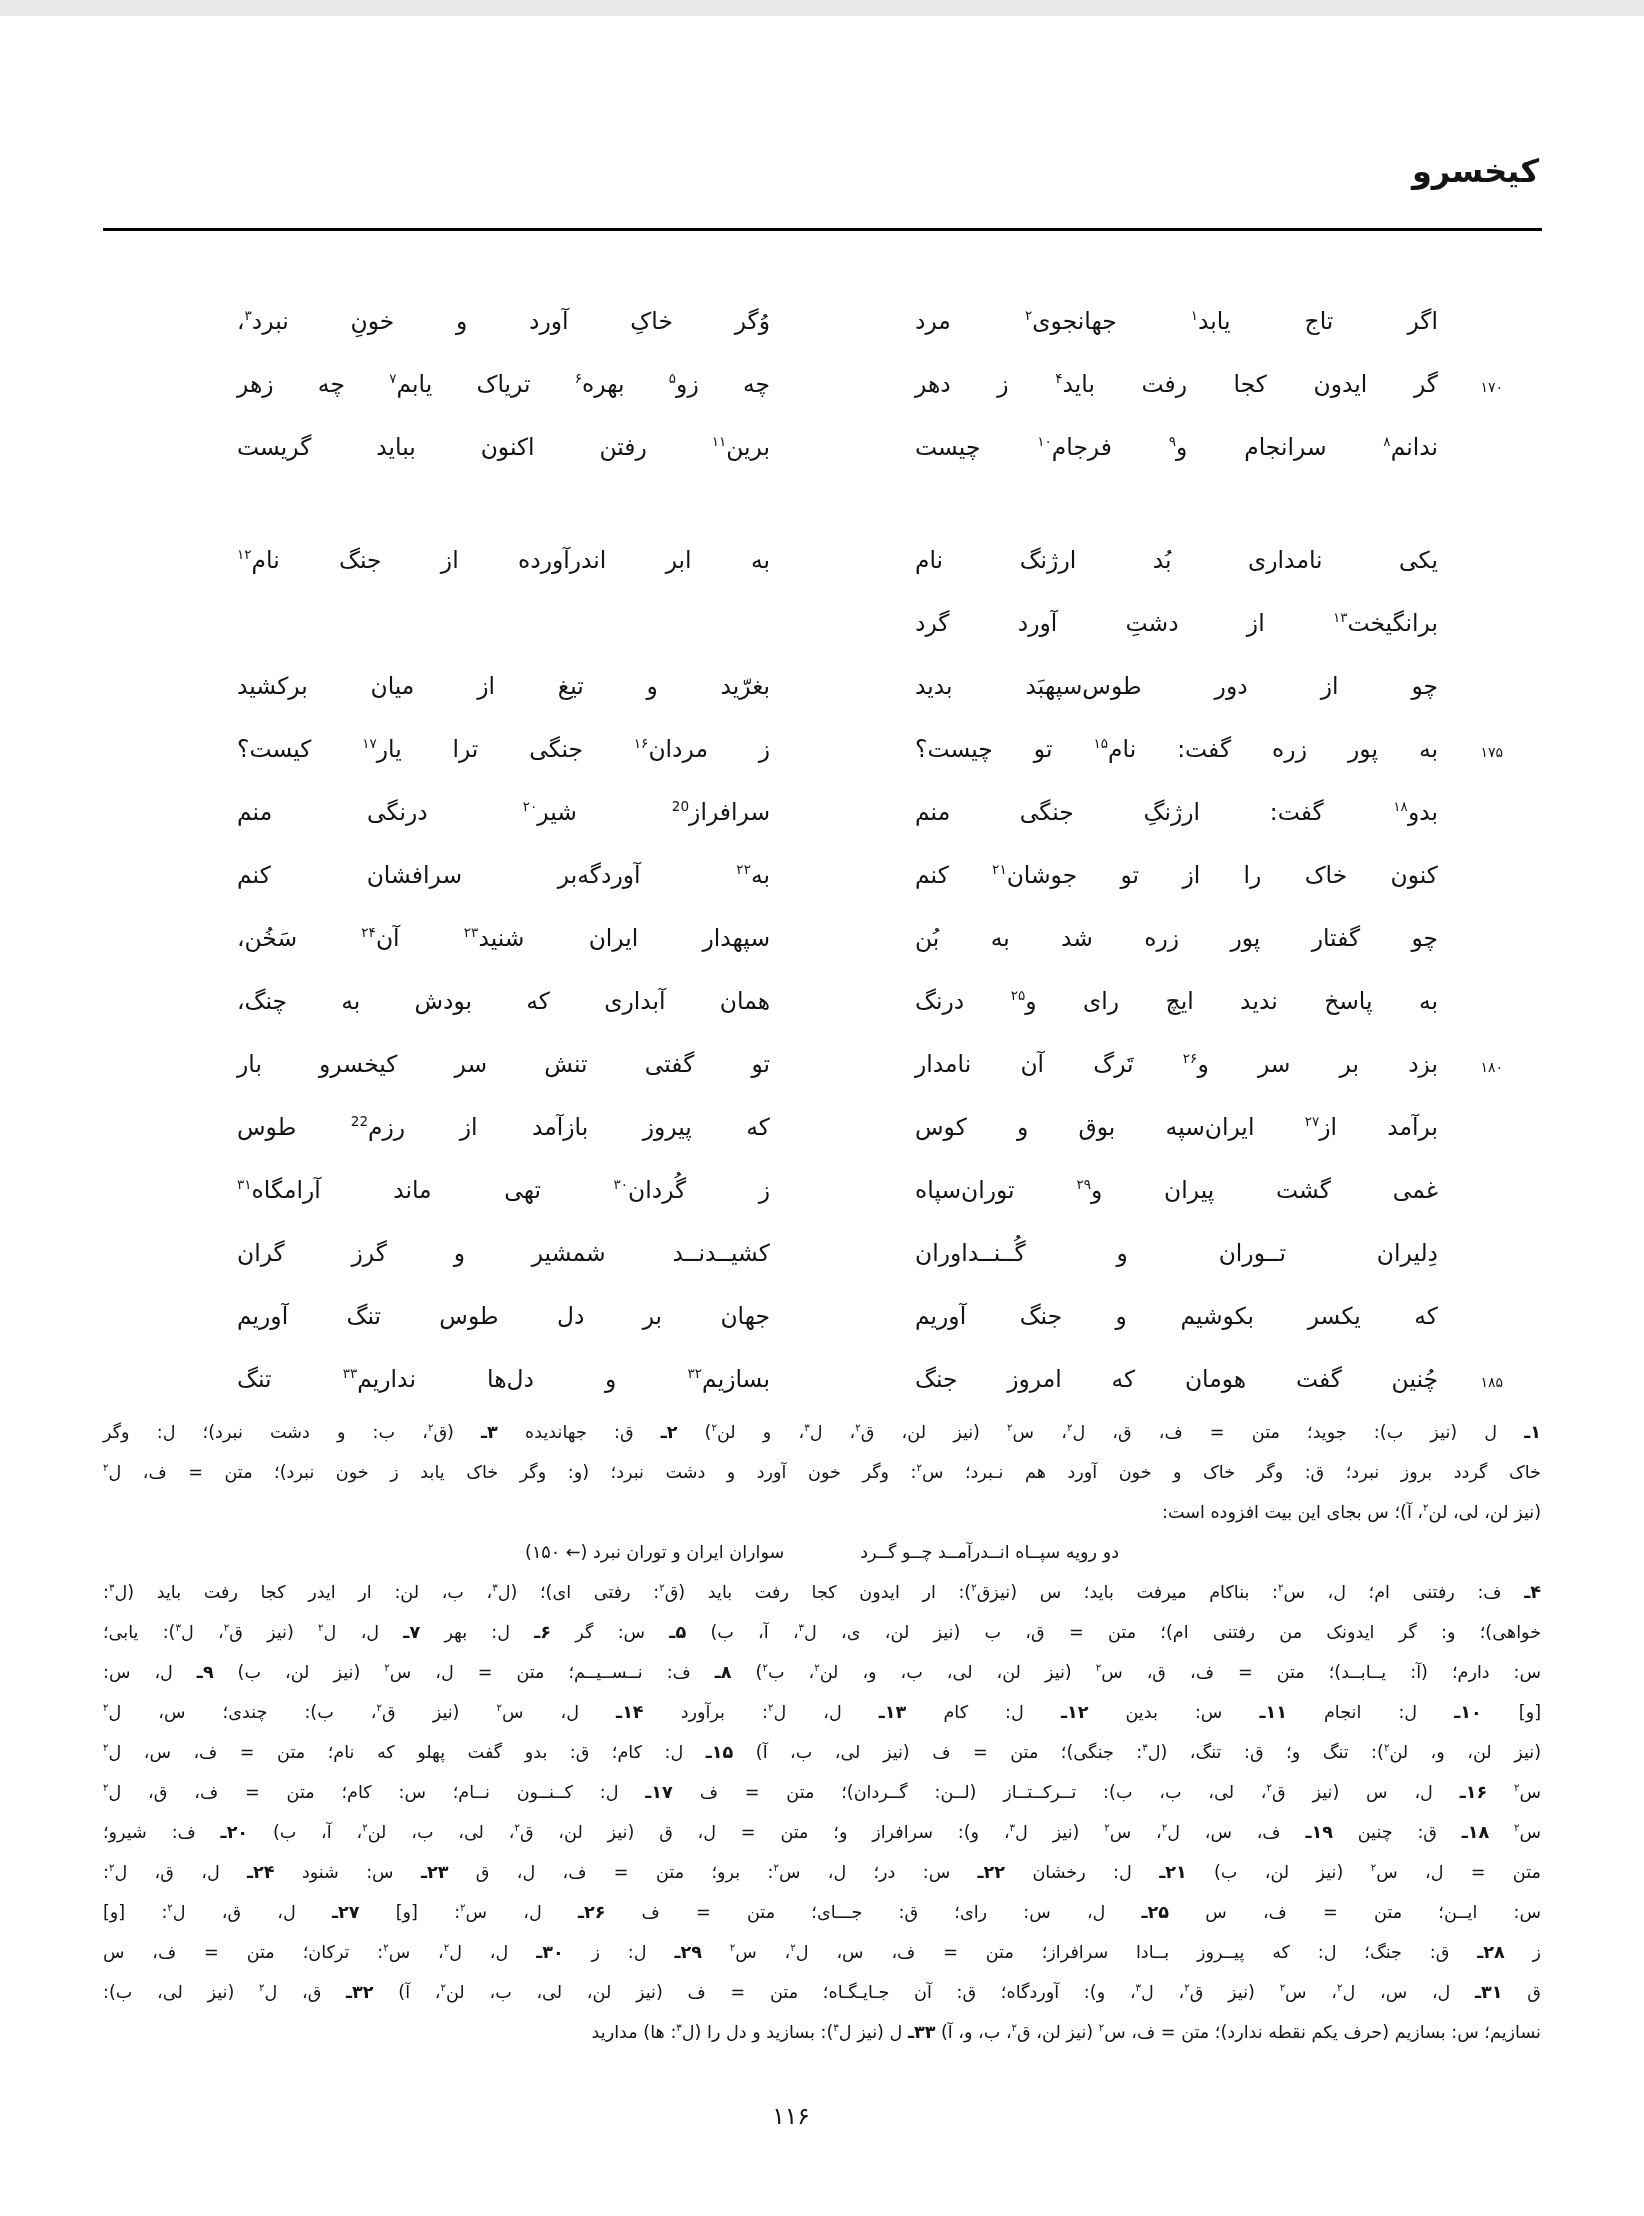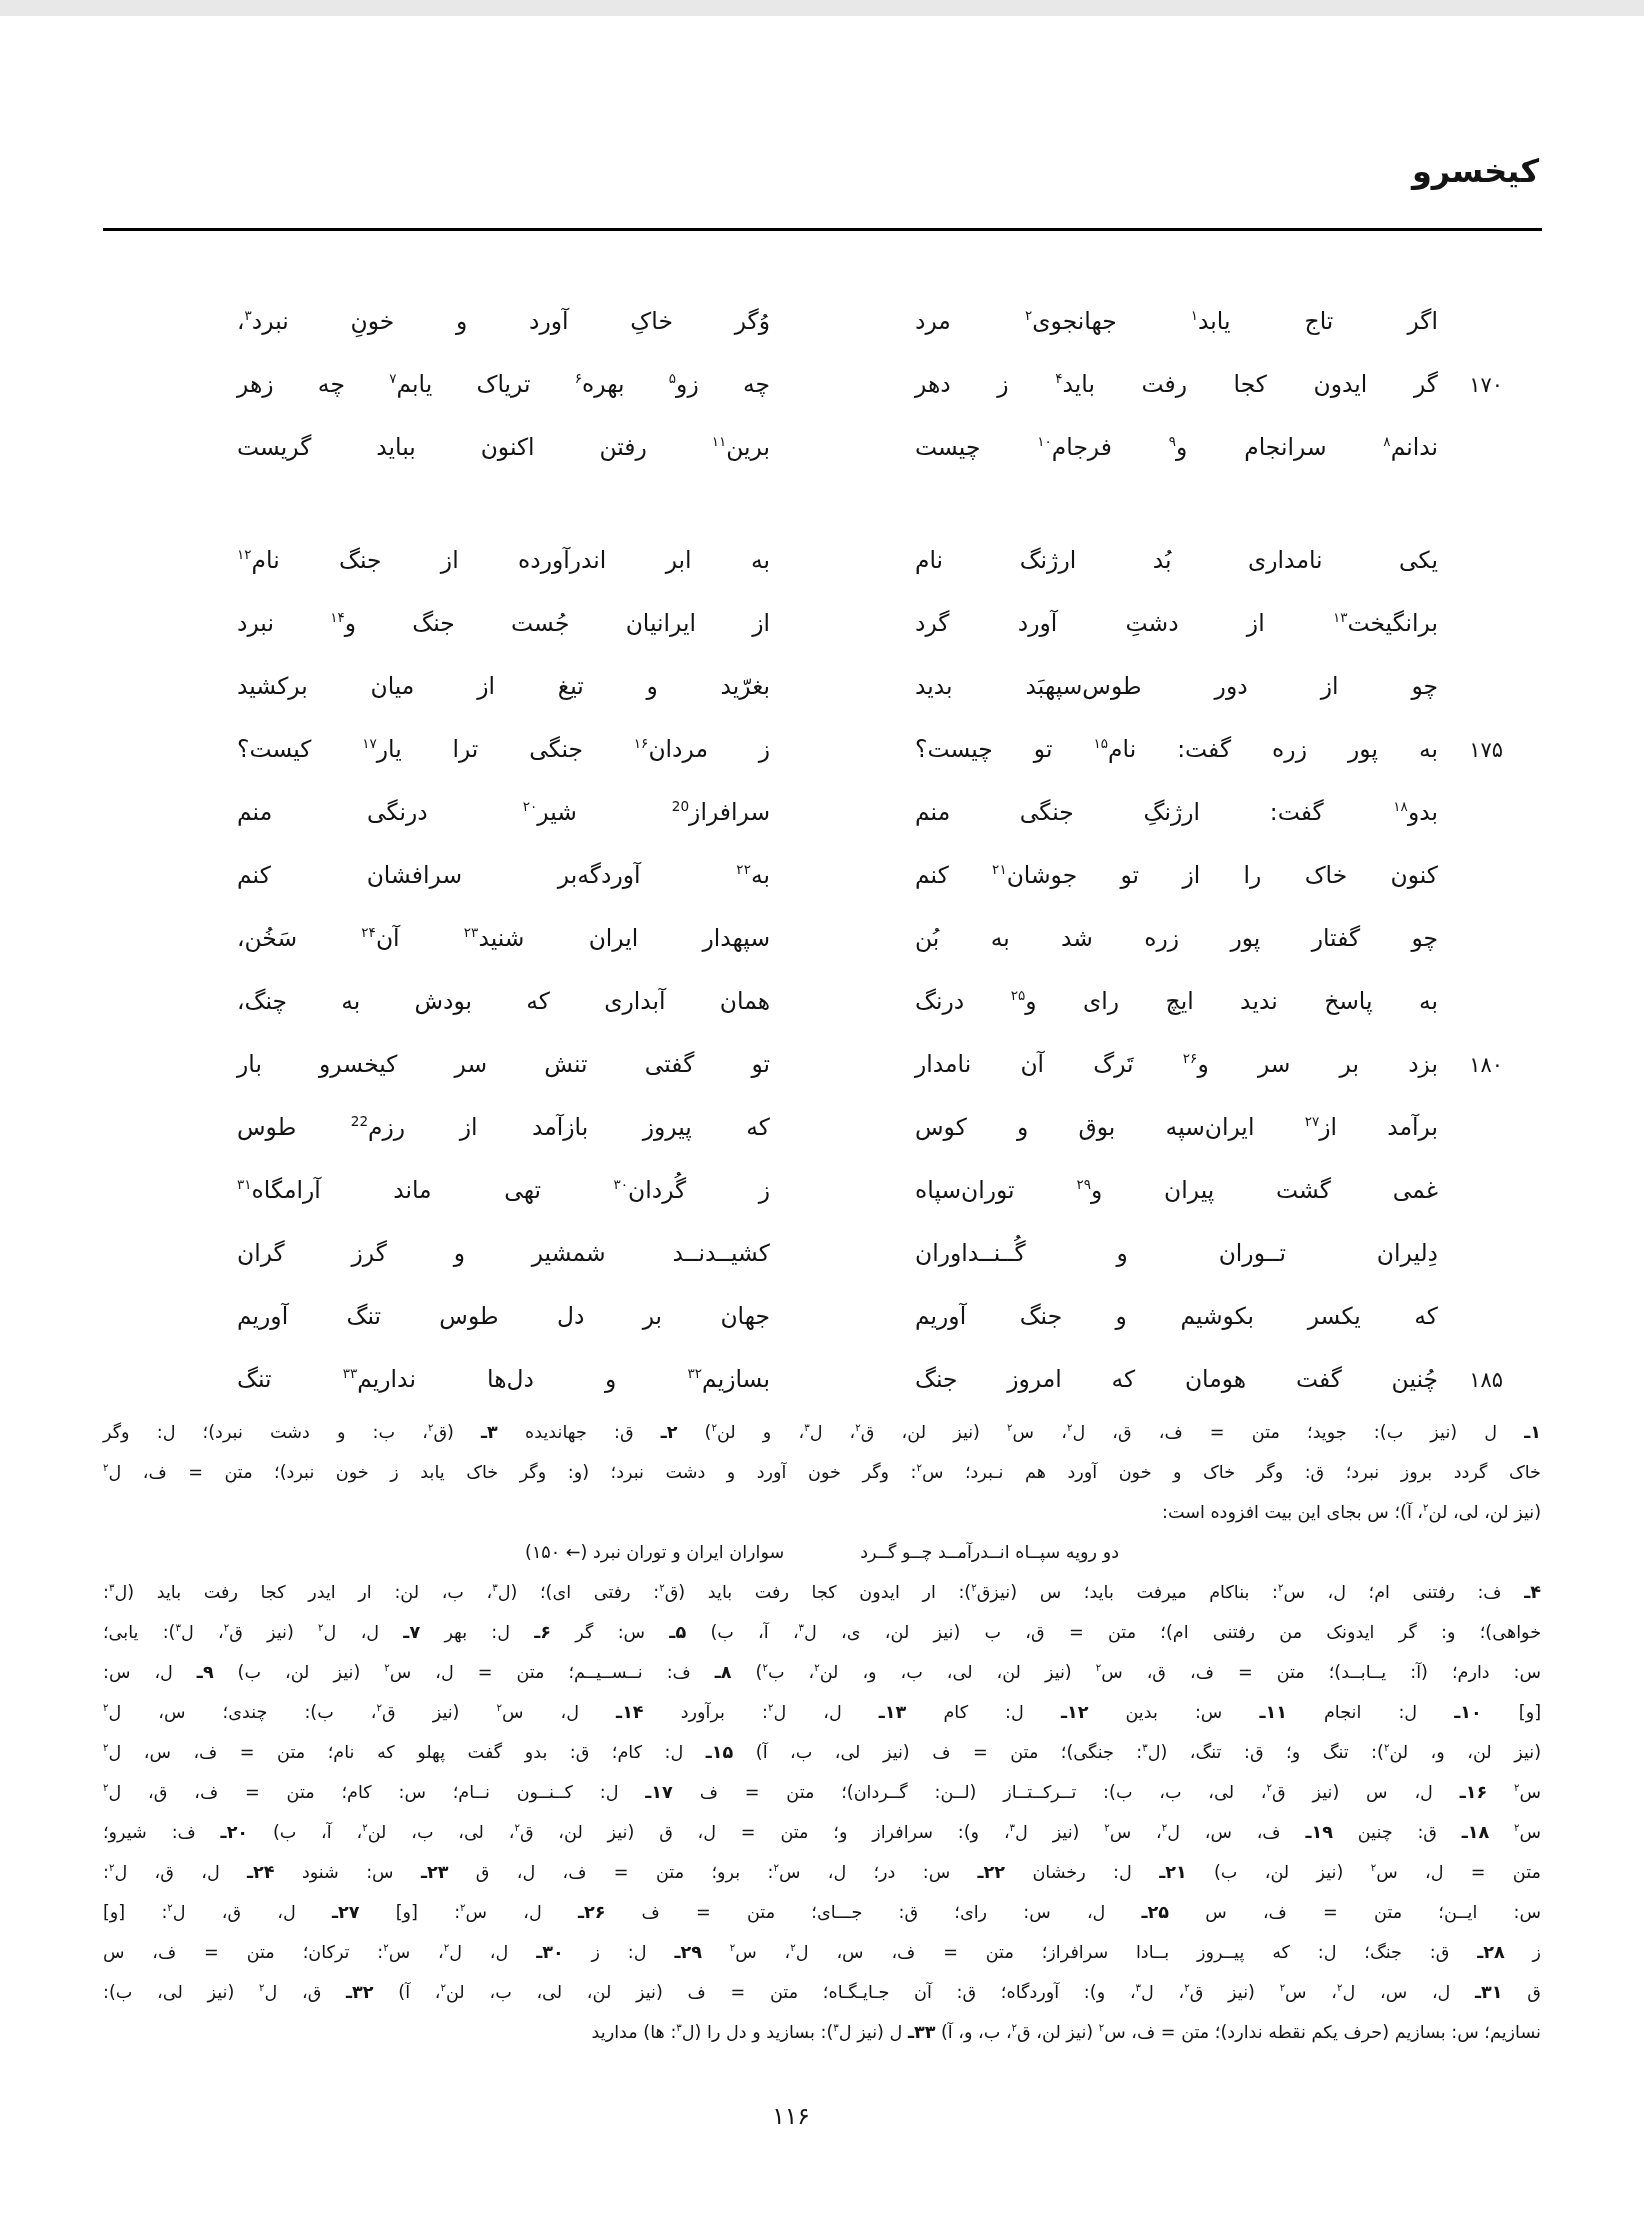--- a/index.html
+++ b/index.html
@@ -29,21 +29,21 @@
   }
   .vrow{
     display:grid;
     direction:rtl;
     grid-template-columns:65px 523px 145px 1fr;
     align-items:baseline;
     height:63px;
   }
   .vrow.stanza-gap{margin-top:50px;}
   .vnum{
-    font-size:21px;
+    font-size:14px;
     text-align:right;
     padding-top:4.1px;
   }
   .hemi{
     font-size:23.4px;
     line-height:1.4;
     text-align:justify;
     text-align-last:justify;
     white-space:normal;
   }
@@ -106,21 +106,20 @@
     <div class="vrow stanza-gap">
       <span class="vnum"></span>
       <span class="hemi rich">یکی نامداری بُد ارژنگ نام</span>
       <span></span>
       <span class="hemi rich">به ابر اندرآورده از جنگ نام<sup>۱۲</sup></span>
     </div>
     <div class="vrow">
       <span class="vnum"></span>
       <span class="hemi rich">برانگیخت<sup>۱۳</sup> از دشتِ آورد گرد</span>
       <span></span>
-      <span class="hemi rich">از ایرانیان جُست جنگ و<sup>۱۴</sup> نبرد</span>
     </div>
     <div class="vrow">
       <span class="vnum"></span>
       <span class="hemi rich">چو از دور طوس‌سپهبَد بدید</span>
       <span></span>
       <span class="hemi rich">بغرّید و تیغ از میان برکشید</span>
     </div>
     <div class="vrow">
       <span class="vnum">۱۷۵</span>
       <span class="hemi rich">به پور زره گفت: نام<sup>۱۵</sup> تو چیست؟</span>

